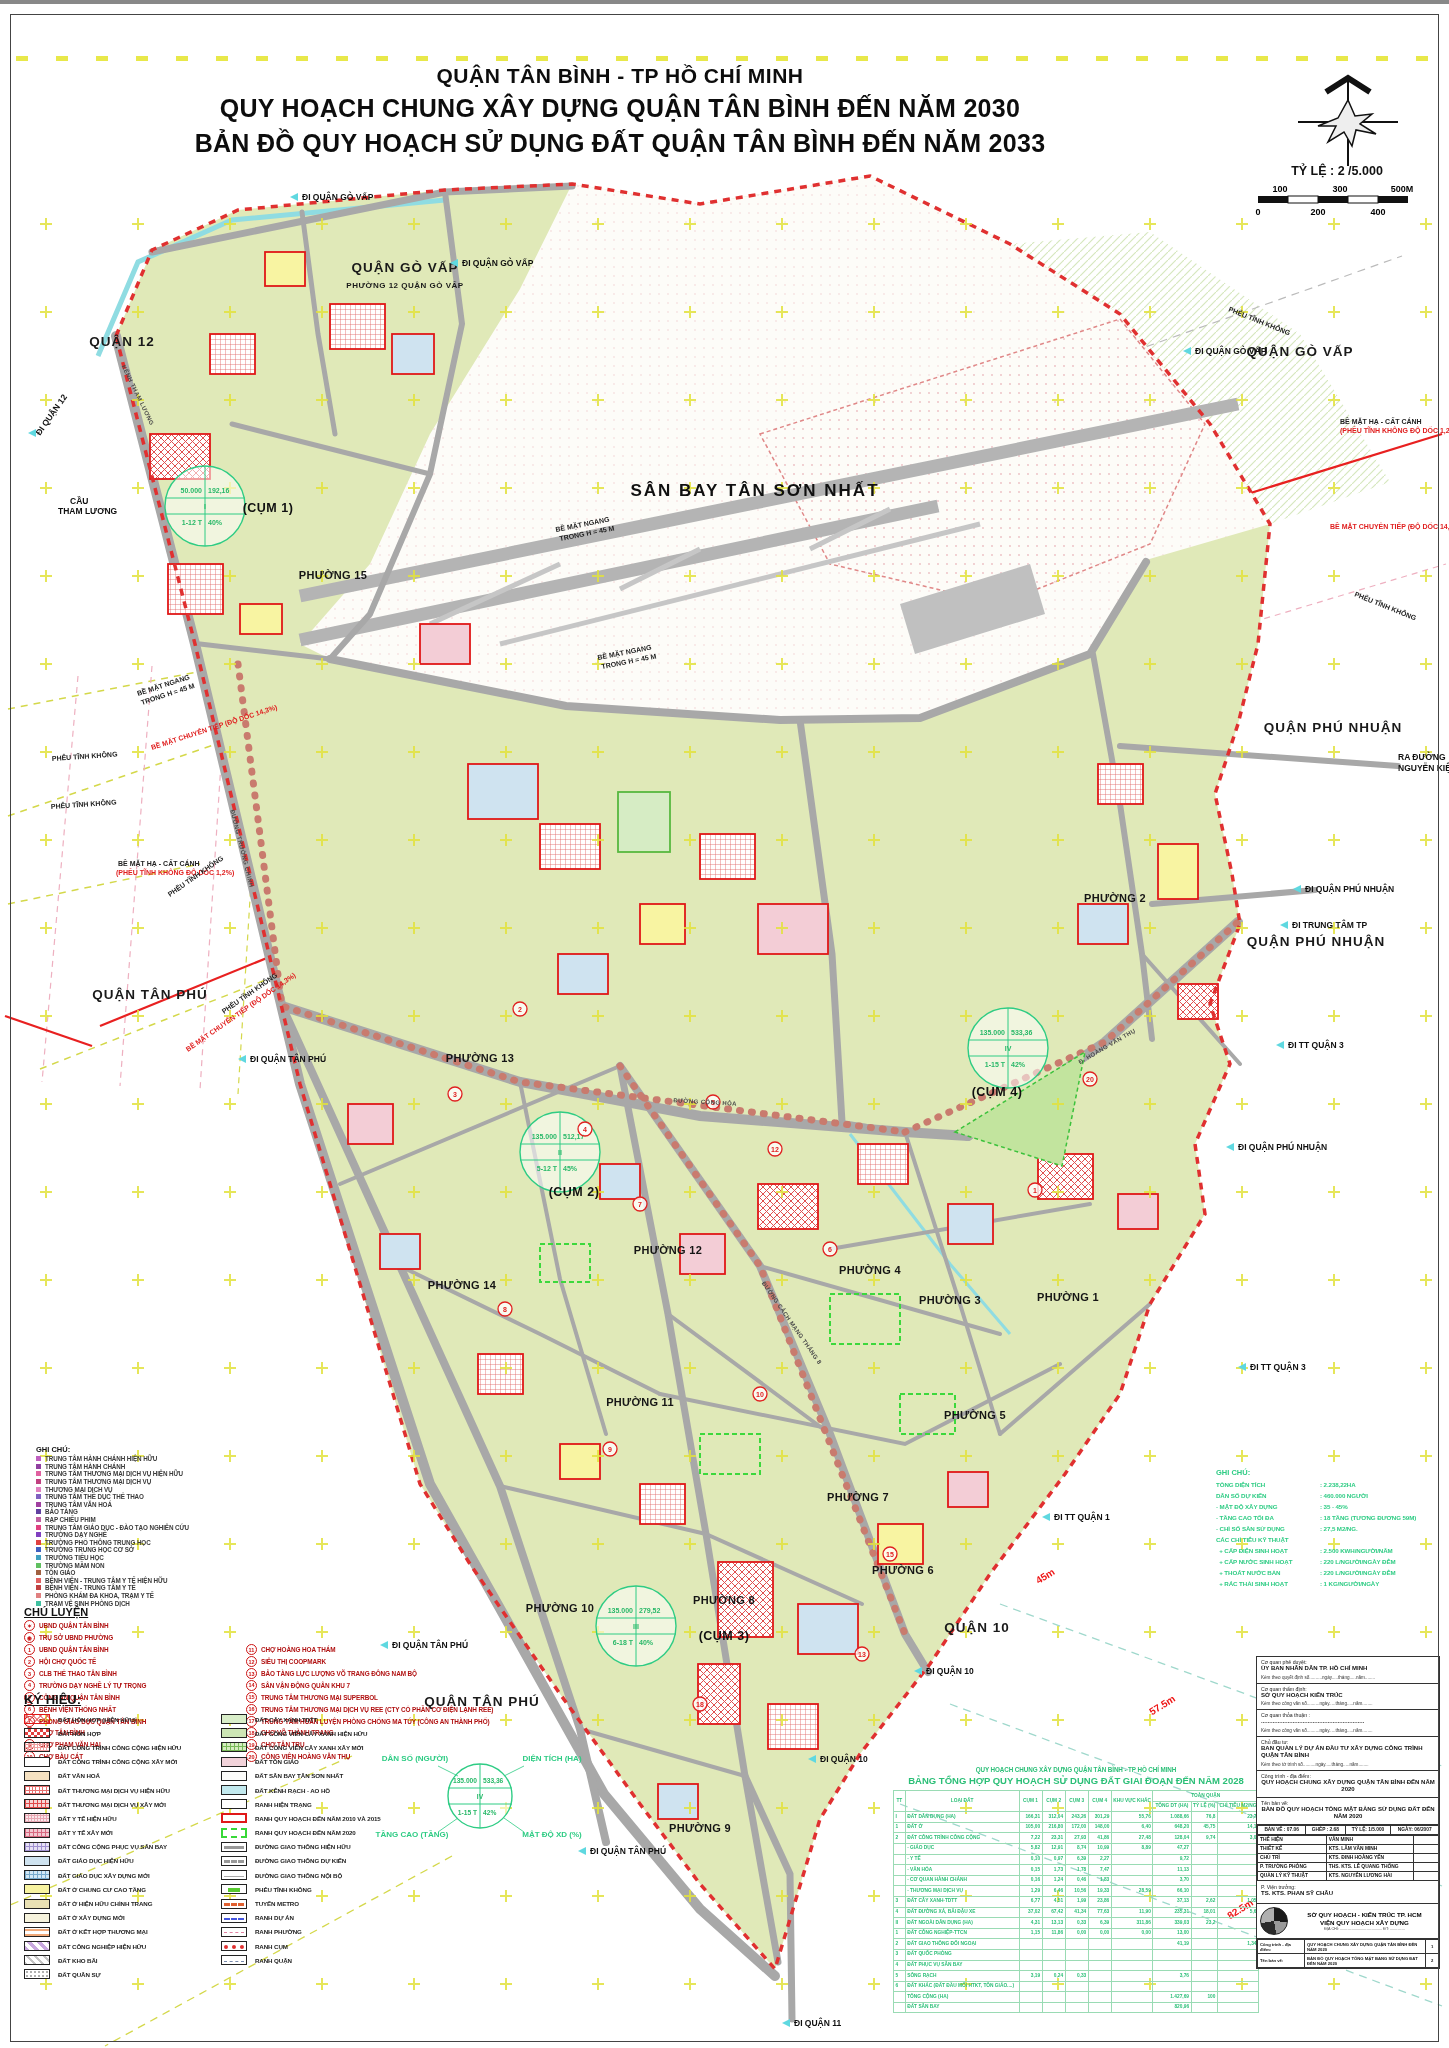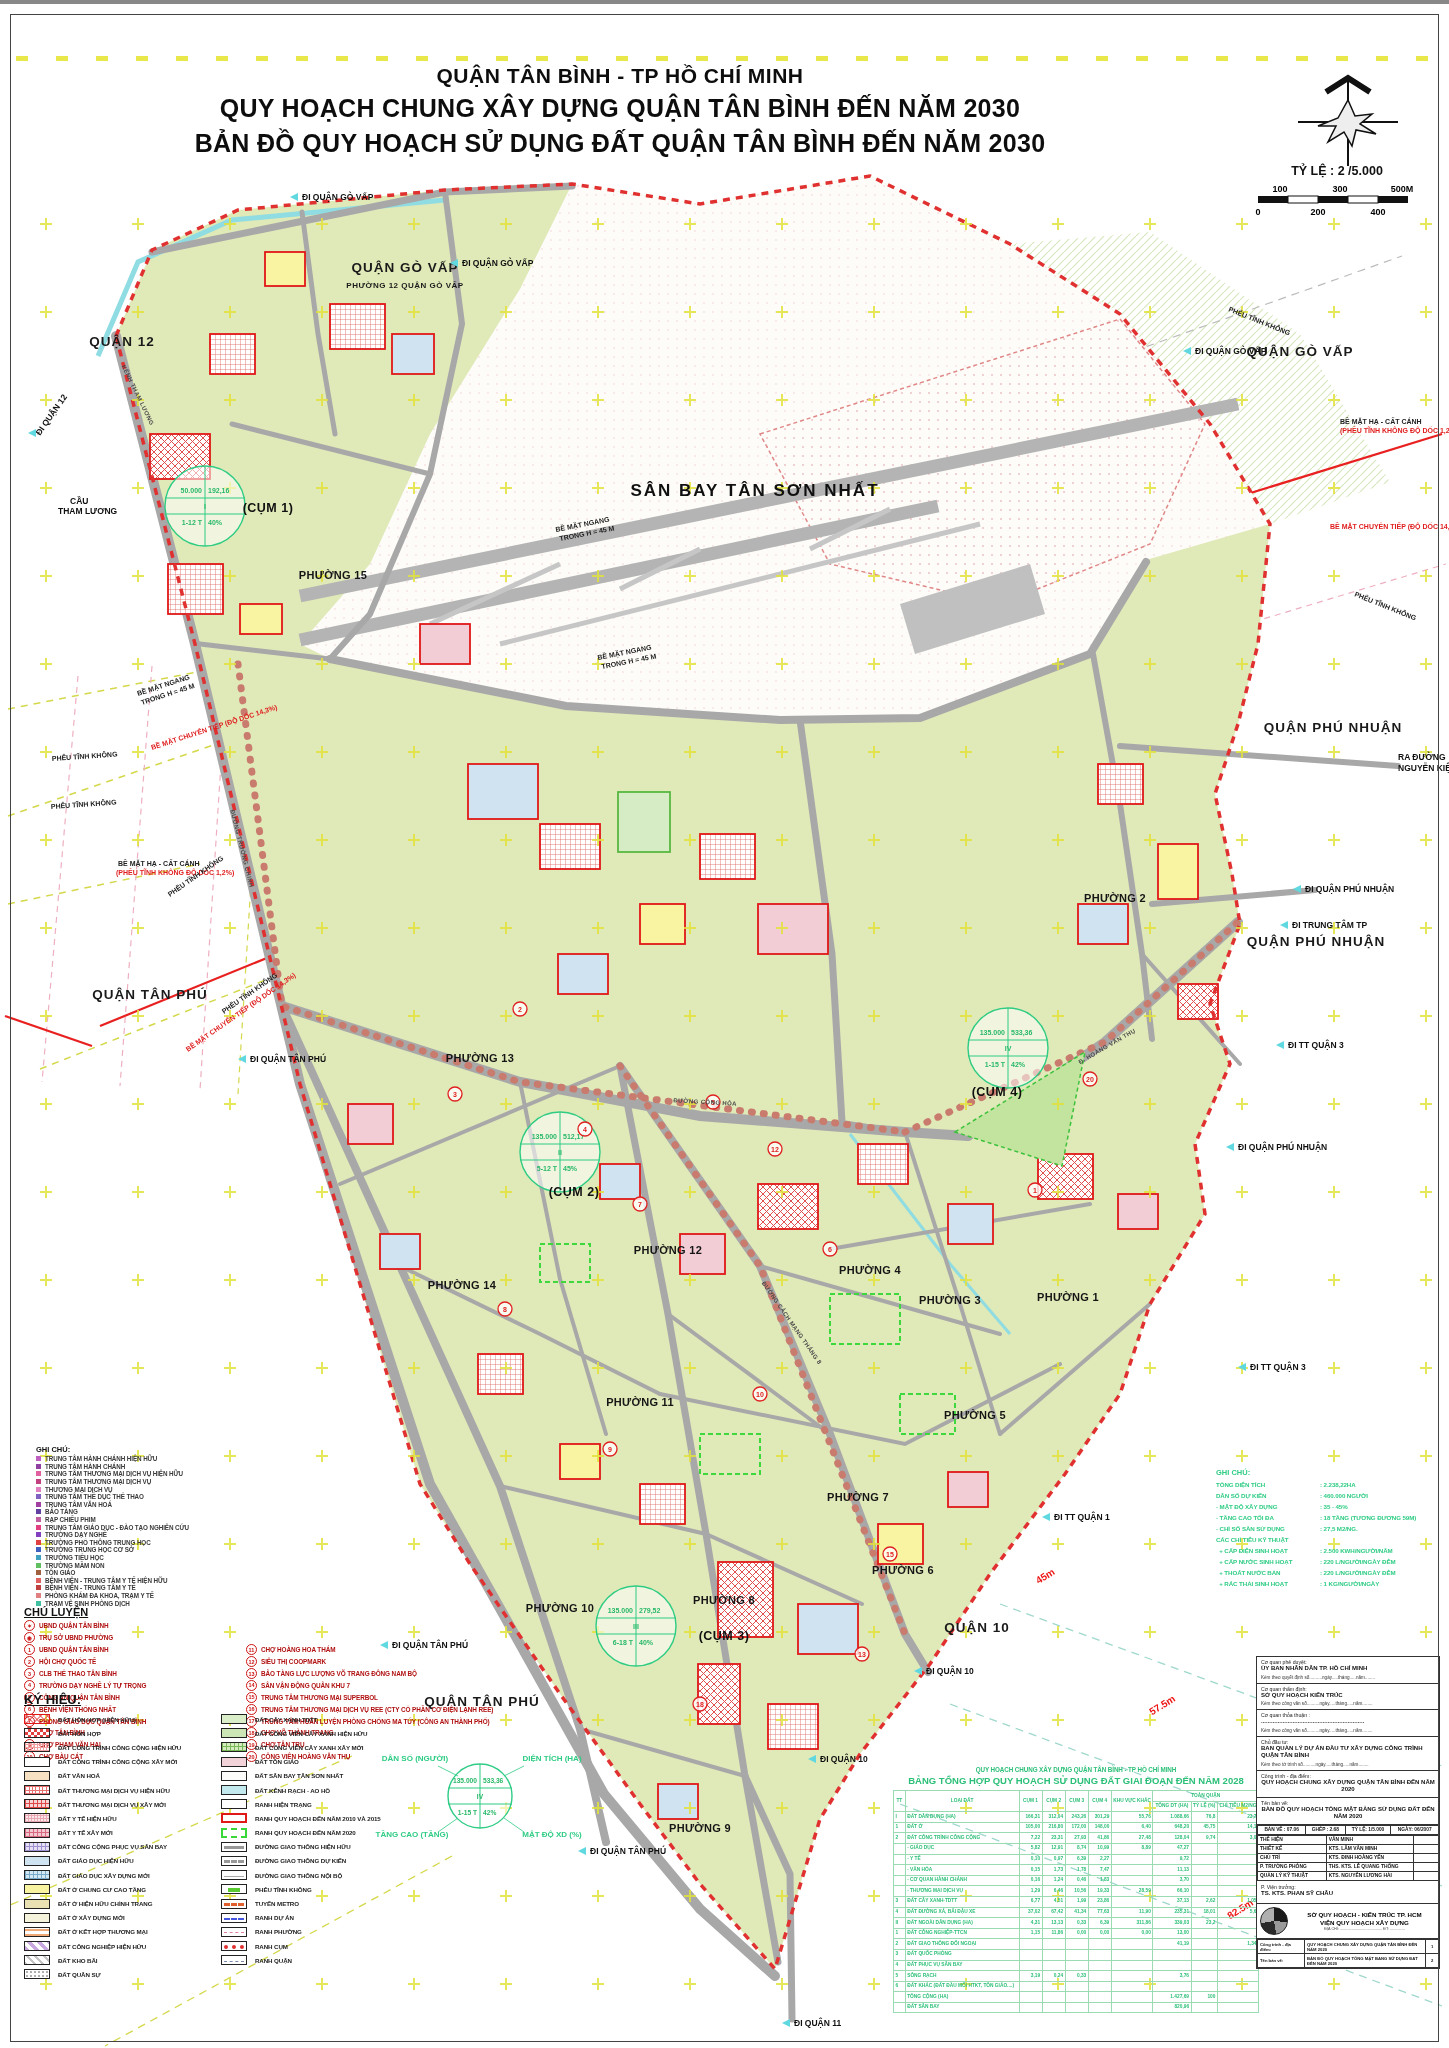--- a/index.html
+++ b/index.html
@@ -124,21 +124,21 @@
 </style>
 </head>
 <body>
 
 <div class="sheet">
   <div class="ticktop"></div>
 
   <div class="title">
     <div class="l1">QUẬN TÂN BÌNH - TP HỒ CHÍ MINH</div>
     <div class="l2">QUY HOẠCH CHUNG XÂY DỰNG QUẬN TÂN BÌNH ĐẾN NĂM 2030</div>
-    <div class="l3">BẢN ĐỒ QUY HOẠCH SỬ DỤNG ĐẤT QUẬN TÂN BÌNH ĐẾN NĂM 2030</div>
+    <div class="l3">BẢN ĐỒ QUY HOẠCH SỬ DỤNG ĐẤT QUẬN TÂN BÌNH ĐẾN NĂM 2033</div>
   </div>
 
   <svg class="compass" width="160" height="100" viewBox="0 0 160 100">
     <line x1="80" y1="6" x2="80" y2="96" stroke="#111" stroke-width="2"></line>
     <path d="M58,22 L80,8 L102,22" fill="none" stroke="#111" stroke-width="6"></path>
     <line x1="30" y1="52" x2="130" y2="52" stroke="#111" stroke-width="2"></line>
     <polygon points="80,30 87,46 104,44 92,54 108,64 88,60 84,76 76,62 60,72 68,56 50,56 70,48" fill="#eee" stroke="#111" stroke-width="1.5"></polygon>
   </svg>
   <div class="scalelabel">TỶ LỆ : 2 /5.000</div>
   <svg style="position:absolute;left:1250px;top:178px" width="180" height="42" viewBox="0 0 180 42">

